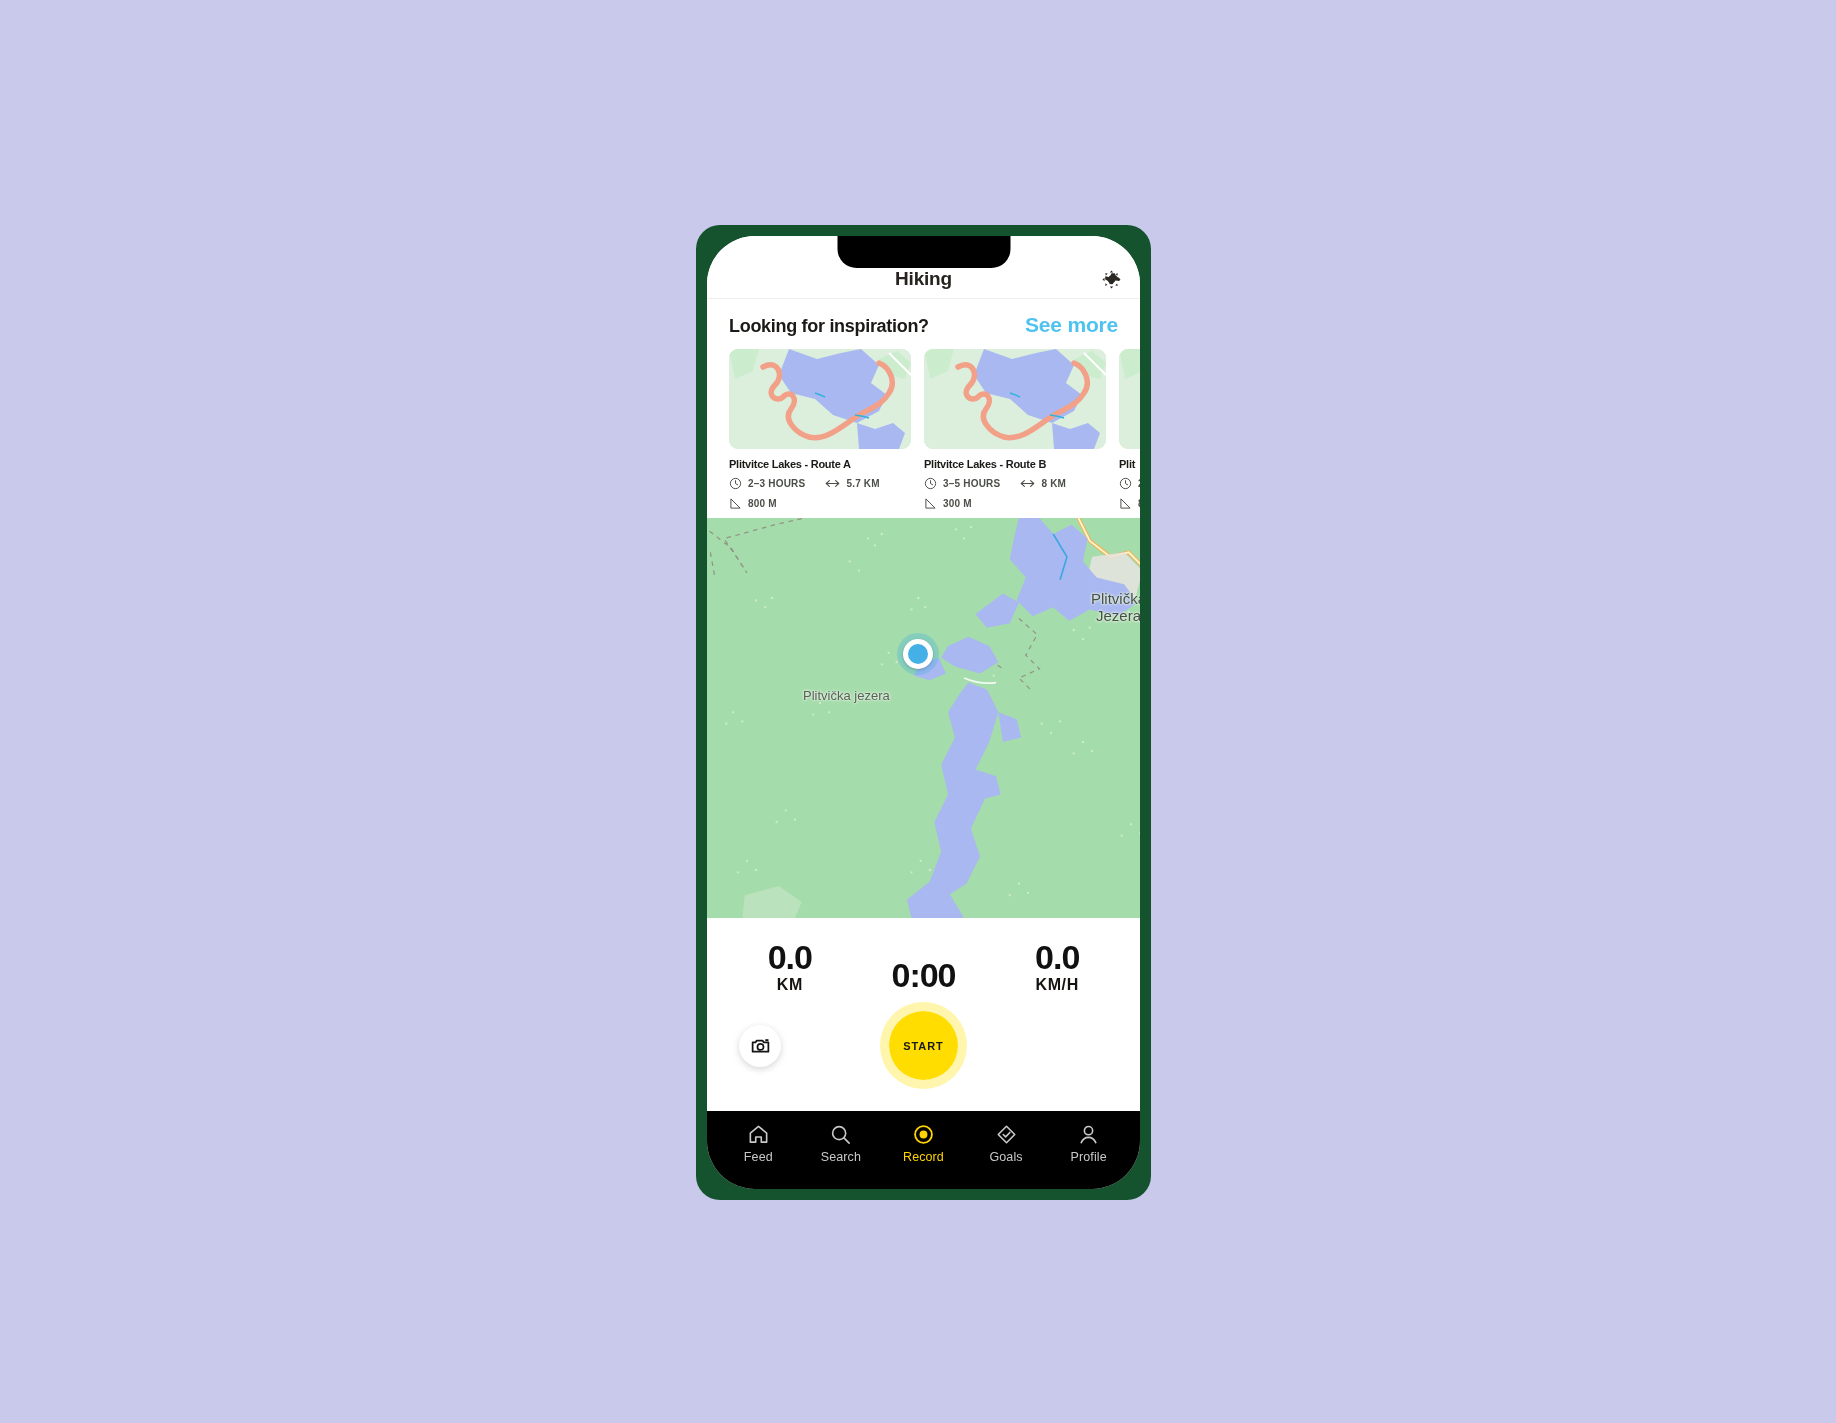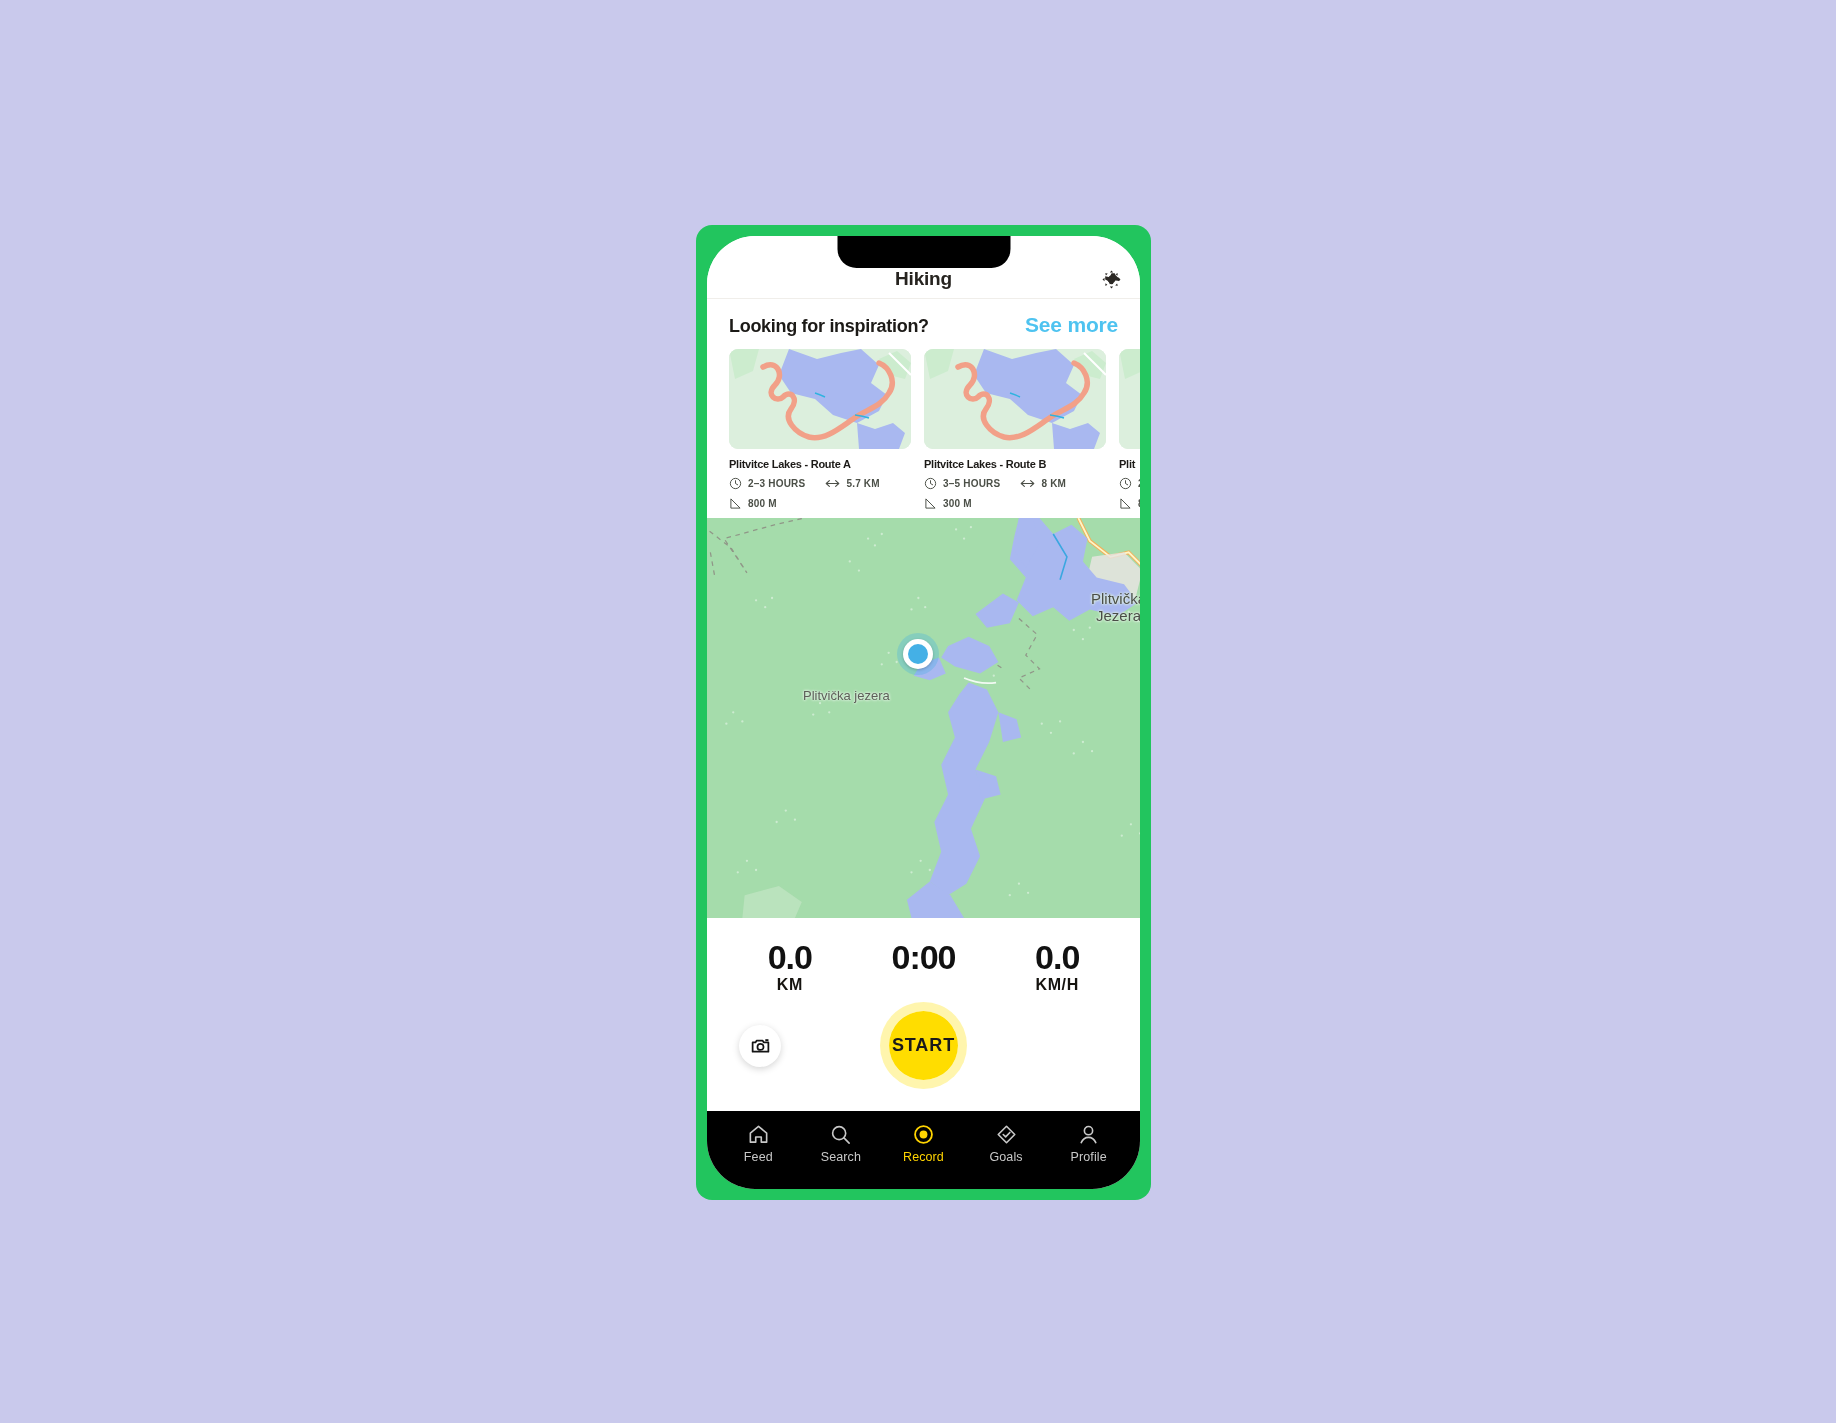--- a/index.html
+++ b/index.html
@@ -9,22 +9,22 @@
     font-family:"Liberation Sans", sans-serif;
     overflow:hidden;
     position:relative;
   }
 
   
   #phone-frame {
     position:absolute;
     left:696px; top:225px;
     width:455px; height:975px;
-    background:#22c55e;
-    border-radius:16px;
+    background:#14532d;
+    border-radius:24px;
     padding:11px;
   }
   #phone-screen {
     position:relative;
     width:100%; height:100%;
     background:#fff;
     border-radius:48px;
     overflow:hidden;
     display:flex;
     flex-direction:column;
@@ -180,21 +180,21 @@
 
   
   #control-panel {
     position:relative;
     flex:0 0 193px;
     background:rgba(255,255,255,0.93);
     z-index:20;
   }
   #stats-row {
     display:flex;
-    align-items:flex-start;
+    align-items:flex-end;
     justify-content:space-between;
     padding:22px 40px 0 40px;
     gap:48px;
   }
   .stat { text-align:center; flex:1 1 0; }
   .stat-value {
     font-size:34px;
     font-weight:bold;
     color:#111;
     letter-spacing:-1px;
@@ -229,21 +229,21 @@
     position:relative;
     width:87px; height:87px;
     border-radius:50%;
     background:#ffdd00;
     border:9px solid rgba(255,230,60,0.42);
     background-clip:padding-box;
     display:flex; align-items:center; justify-content:center;
     cursor:pointer;
   }
   #start-label {
-    font-size:18px;
+    font-size:11px;
     font-weight:bold;
     color:#1a1a1a;
     letter-spacing:0.9px;
   }
 
   
   #bottom-nav {
     flex:0 0 78px;
     background:#000;
     display:flex;

